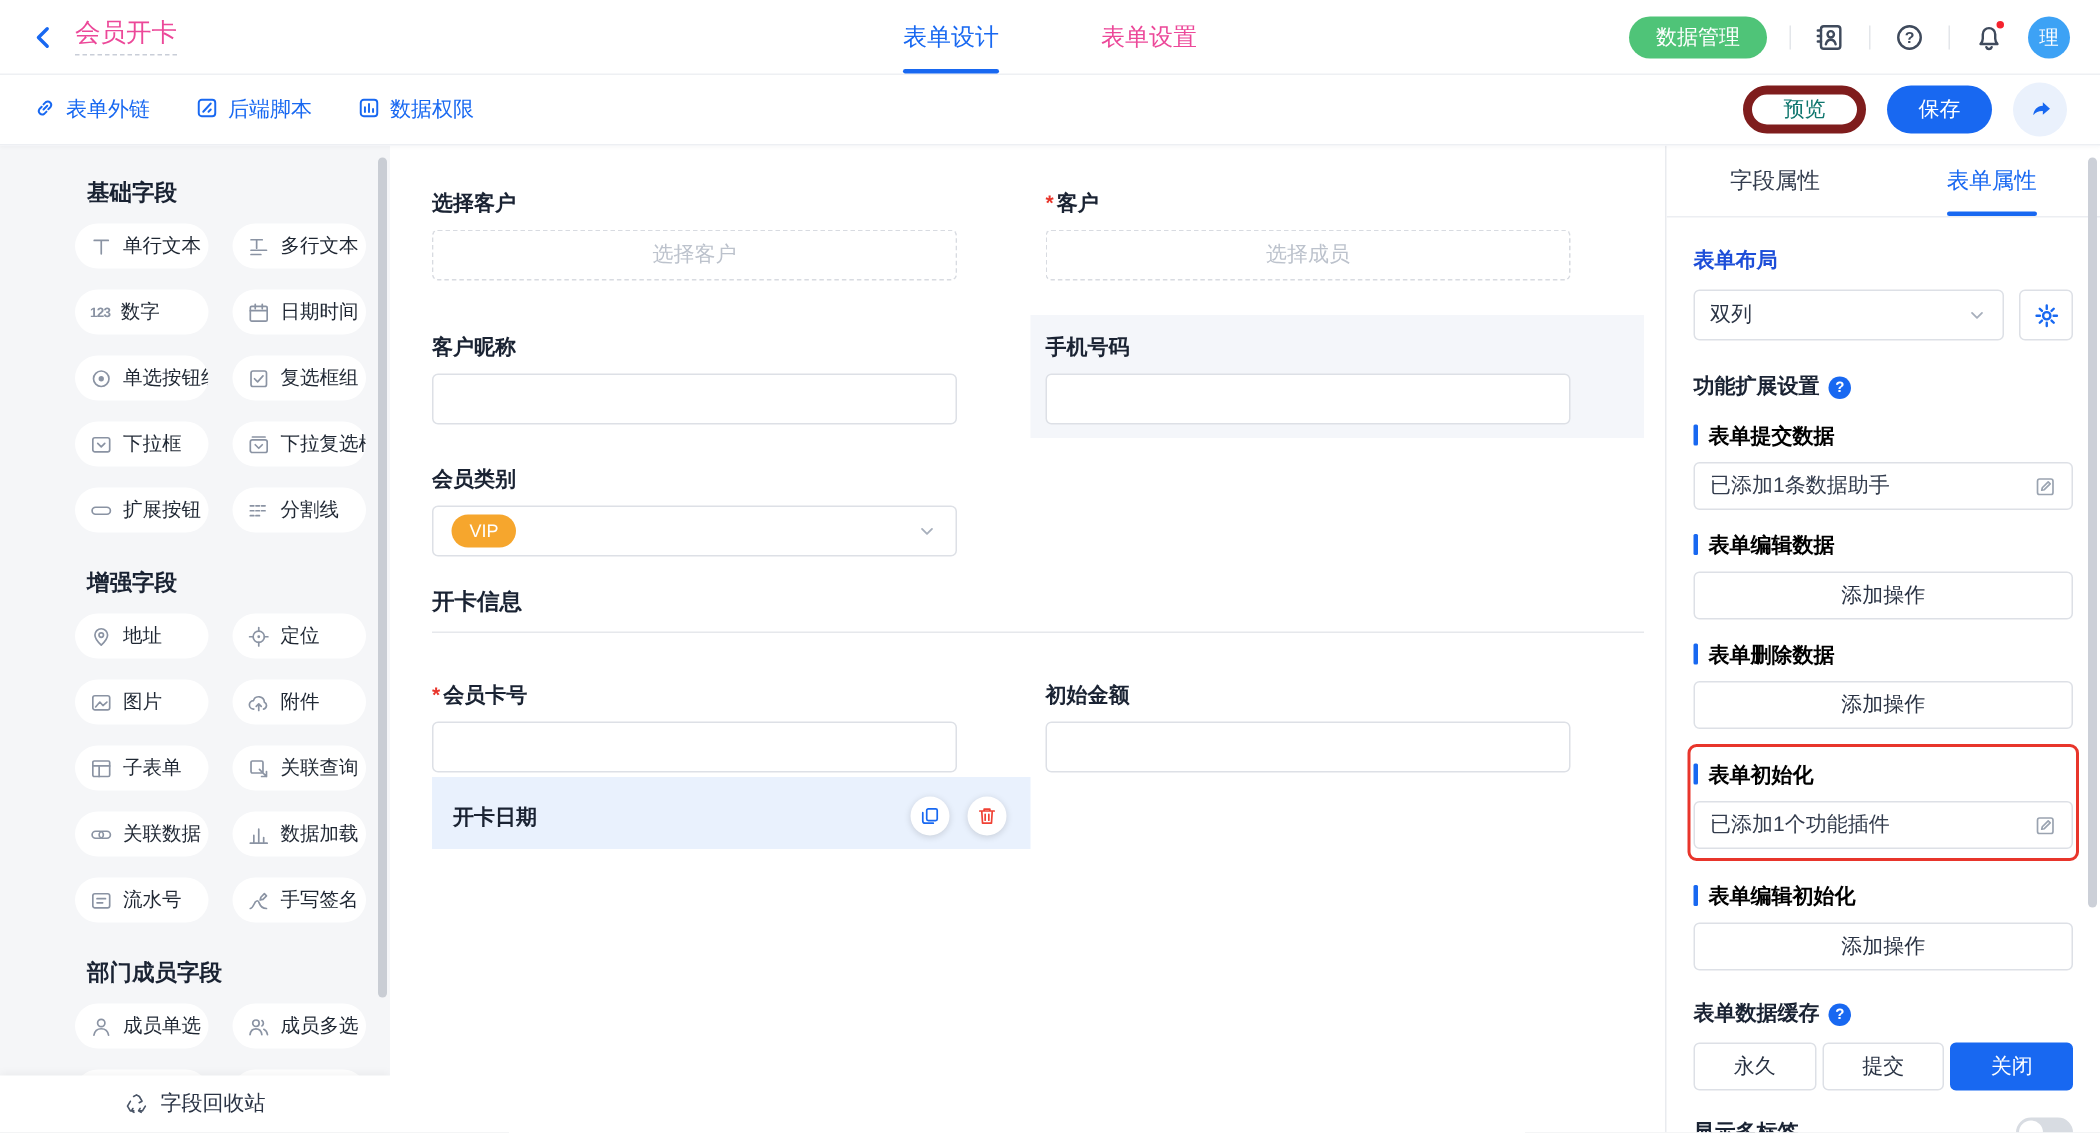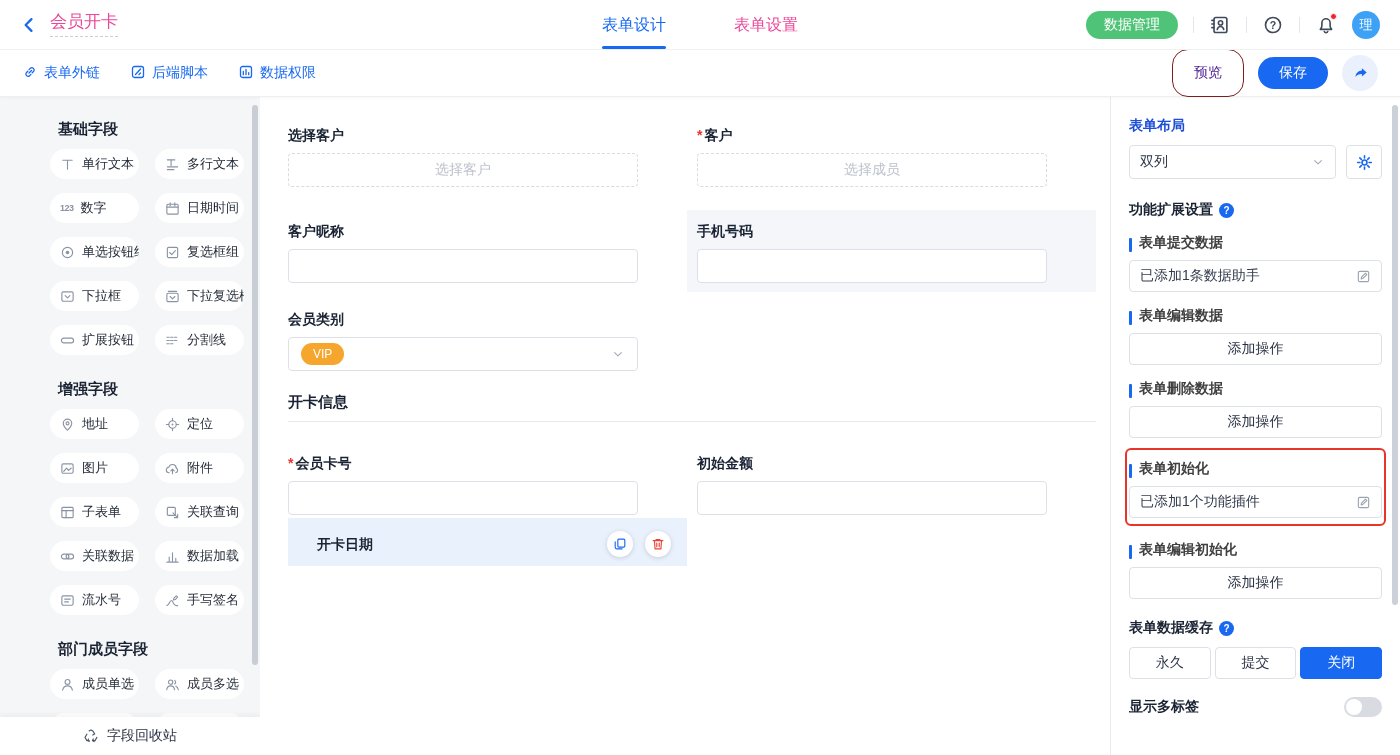--- a/index.html
+++ b/index.html
@@ -21,21 +21,21 @@
   .h-icon { width:22px; height:22px; color:#3F4A5C; display:flex; align-items:center; justify-content:center; cursor:pointer; position:relative; }
   .h-icon svg { width:20px; height:20px; }
   .bell-dot { position:absolute; top:-1px; right:0; width:7px; height:7px; border-radius:50%; background:#F5222D; border:1px solid #fff; }
   .avatar { width:28px; height:28px; border-radius:50%; background:#3DA2F5; color:#fff; font-size:13px; display:flex; align-items:center; justify-content:center; cursor:pointer; }
 
   
   .subbar { height:47px; flex:0 0 47px; display:flex; align-items:center; padding:0 22px; border-bottom:1px solid #edeff3; box-shadow:0 1px 3px rgba(31,35,41,.04); background:#fff; z-index:4; }
   .t-link { color:#1868F1; font-size:14px; display:flex; align-items:center; gap:6px; margin-right:30px; cursor:pointer; }
   .t-link svg { width:16px; height:16px; }
   .t-right { margin-left:auto; display:flex; align-items:center; gap:14px; }
-  .btn-outline { height:48px; padding:0 21px; border-radius:16px; border:1px solid #7f1d1d; color:#4c1d95; background:#fff; font-size:14px; cursor:pointer; }
+  .btn-outline { height:32px; padding:0 21px; border-radius:16px; border:6px solid #7f1d1d; color:#0f766e; background:#fff; font-size:14px; cursor:pointer; }
   .btn-primary { height:32px; padding:0 21px; border-radius:16px; border:none; background:#1868F1; color:#fff; font-size:14px; cursor:pointer; }
   .btn-share { width:36px; height:36px; border-radius:50%; background:#EAF1FC; border:none; display:flex; align-items:center; justify-content:center; color:#1868F1; cursor:pointer; }
   .btn-share svg { width:17px; height:17px; }
 
   
   .body { flex:1; display:flex; min-height:0; }
 
   
   .sidebar { width:260px; flex:0 0 260px; background:#F5F6F8; position:relative; overflow:hidden; }
   .sidebar-scroll { padding:22px 16px 0 14px; height:100%; overflow:hidden;margin-left:36px; }
@@ -67,21 +67,21 @@
   .dashed-box { height:34px; width:350px; border:1px dashed #D8DBE1; border-radius:4px; display:flex; align-items:center; justify-content:center; color:#BCC2CC; font-size:14px; background:#fff; cursor:pointer; }
   .tinput { height:34px; width:350px; border:1px solid #DDE0E6; border-radius:4px; padding:0 10px; font-size:14px; color:#2A3344; background:#fff; outline:none; }
   .select-box { height:34px; width:350px; border:1px solid #DDE0E6; border-radius:4px; display:flex; align-items:center; padding:0 12px; background:#fff; cursor:pointer; }
   .vip-tag { background:#F6A62D; color:#fff; font-size:12px; height:22px; padding:0 12px; border-radius:11px; display:flex; align-items:center; }
   .sel-chev { margin-left:auto; color:#A7AFBC; display:flex; }
   .sel-chev svg { width:14px; height:14px; }
   .section-head { margin-top:20px; width:808px; }
   .section-title { font-size:15px; font-weight:bold; color:#1A2333; line-height:22px; }
   .sec-divider { margin-top:8px; height:1px; background:#E6E8EC; }
   .cell-date { background:#E9F1FD; padding:16px 0 12px 14px; }
-  .date-head { display:flex; align-items:center;margin-left:15px; }
+  .date-head { display:flex; align-items:center; }
   .date-box { height:34px; width:335px; border:1px solid #DDE0E6; border-radius:4px; background:#fff; display:flex; align-items:center; padding:0 10px; color:#2A3344; font-size:14px; margin-top:8px; }
   .cal-ic { margin-left:auto; color:#8A93A3; display:flex; }
   .cal-ic svg { width:15px; height:15px; }
   .act-circle { position:absolute; top:13px; width:26px; height:26px; background:#fff; border-radius:50%; box-shadow:0 1px 5px rgba(0,0,0,.15); display:flex; align-items:center; justify-content:center; cursor:pointer; }
   .act-circle svg { width:14px; height:14px; }
   .act-copy { right:54px; color:#1868F1; }
   .act-del { right:16px; color:#F04134; }
 
   
   .rpanel { width:290px; flex:0 0 290px; border-left:1px solid #E9EBEF; background:#fff; position:relative; overflow:hidden; }
@@ -92,21 +92,21 @@
   .p-body { padding:20px 18px 0; }
   .p-label { font-size:14px; font-weight:bold; color:#1d4ed8; }
   .layout-row { margin-top:10px; display:flex; gap:10px; }
   .layout-select { flex:1; height:34px; border:1px solid #DDE0E6; border-radius:4px; display:flex; align-items:center; justify-content:space-between; padding:0 10px; font-size:14px; color:#2A3344; cursor:pointer; background:#fff; }
   .layout-select svg { width:14px; height:14px; color:#A7AFBC; }
   .gear-btn { width:36px; height:34px; border:1px solid #DDE0E6; border-radius:4px; display:flex; align-items:center; justify-content:center; color:#1868F1; background:#fff; cursor:pointer; }
   .gear-btn svg { width:17px; height:17px; }
   .ext-title { margin-top:22px; font-size:14px; font-weight:bold; color:#1A2333; display:flex; align-items:center; gap:6px; }
   .q-badge { width:15px; height:15px; border-radius:50%; background:#1868F1; color:#fff; font-size:10px; font-weight:bold; display:flex; align-items:center; justify-content:center; cursor:pointer; }
   .prop-group { margin-top:13px; }
-  .g-head { display:flex; align-items:flex-end; gap:7px; font-size:14px; font-weight:bold; color:#404040; line-height:20px; }
+  .g-head { display:flex; align-items:center; gap:7px; font-size:14px; font-weight:bold; color:#000000; line-height:20px; }
   .g-bar { width:3px; height:14px; background:#1868F1; border-radius:1px; }
   .status-box { margin-top:8px; height:32px; border:1px solid #DDE0E6; border-radius:4px; display:flex; align-items:center; padding:0 10px; font-size:14px; color:#333C4D; cursor:pointer; background:#fff; }
   .edit-ic { margin-left:auto; color:#9AA3B0; display:flex; }
   .edit-ic svg { width:15px; height:15px; }
   .add-btn { margin-top:8px; height:32px; border:1px solid #DDE0E6; border-radius:4px; display:flex; align-items:center; justify-content:center; font-size:14px; color:#2A3344; background:#fff; cursor:pointer; }
   .prop-group.hl-red { border:2px solid #E8352B; border-radius:6px; margin:10px -4px 4px; padding:2px 2px 6px; }
   .prop-group.hl-red .g-head { margin-top:6px; }
   .cache { margin-top:20px; }
   .cache-row { margin-top:10px; display:flex; gap:4px; }
   .seg { flex:1; height:32px; border:1px solid #DDE0E6; border-radius:4px; display:flex; align-items:center; justify-content:center; font-size:14px; color:#2A3344; background:#fff; cursor:pointer; }
@@ -506,20 +506,24 @@
                 <path d="M2.5 4.2h11M5.8 4.2V2.8h4.4v1.4M4 4.2l.6 9.3h6.8l.6-9.3M6.6 6.8v4.4M9.4 6.8v4.4"></path>
               </svg>
           </span>
         </div>
         <div class="cell cell-r"></div>
       </div>
 
     </main>
 
     <aside class="rpanel">
+      <div class="p-tabs">
+        <span class="p-tab">字段属性</span>
+        <span class="p-tab active">表单属性</span>
+      </div>
       <div class="p-body">
         <div class="p-label">表单布局</div>
         <div class="layout-row">
           <div class="layout-select">
             <span>双列</span>
             <svg viewBox="0 0 16 16" stroke="currentColor" fill="none" stroke-width="1.4" stroke-linecap="round" stroke-linejoin="round">
                 <path d="M4.2 6.4 8 10.2l3.8-3.8"></path>
               </svg>
           </div>
           <span class="gear-btn">

